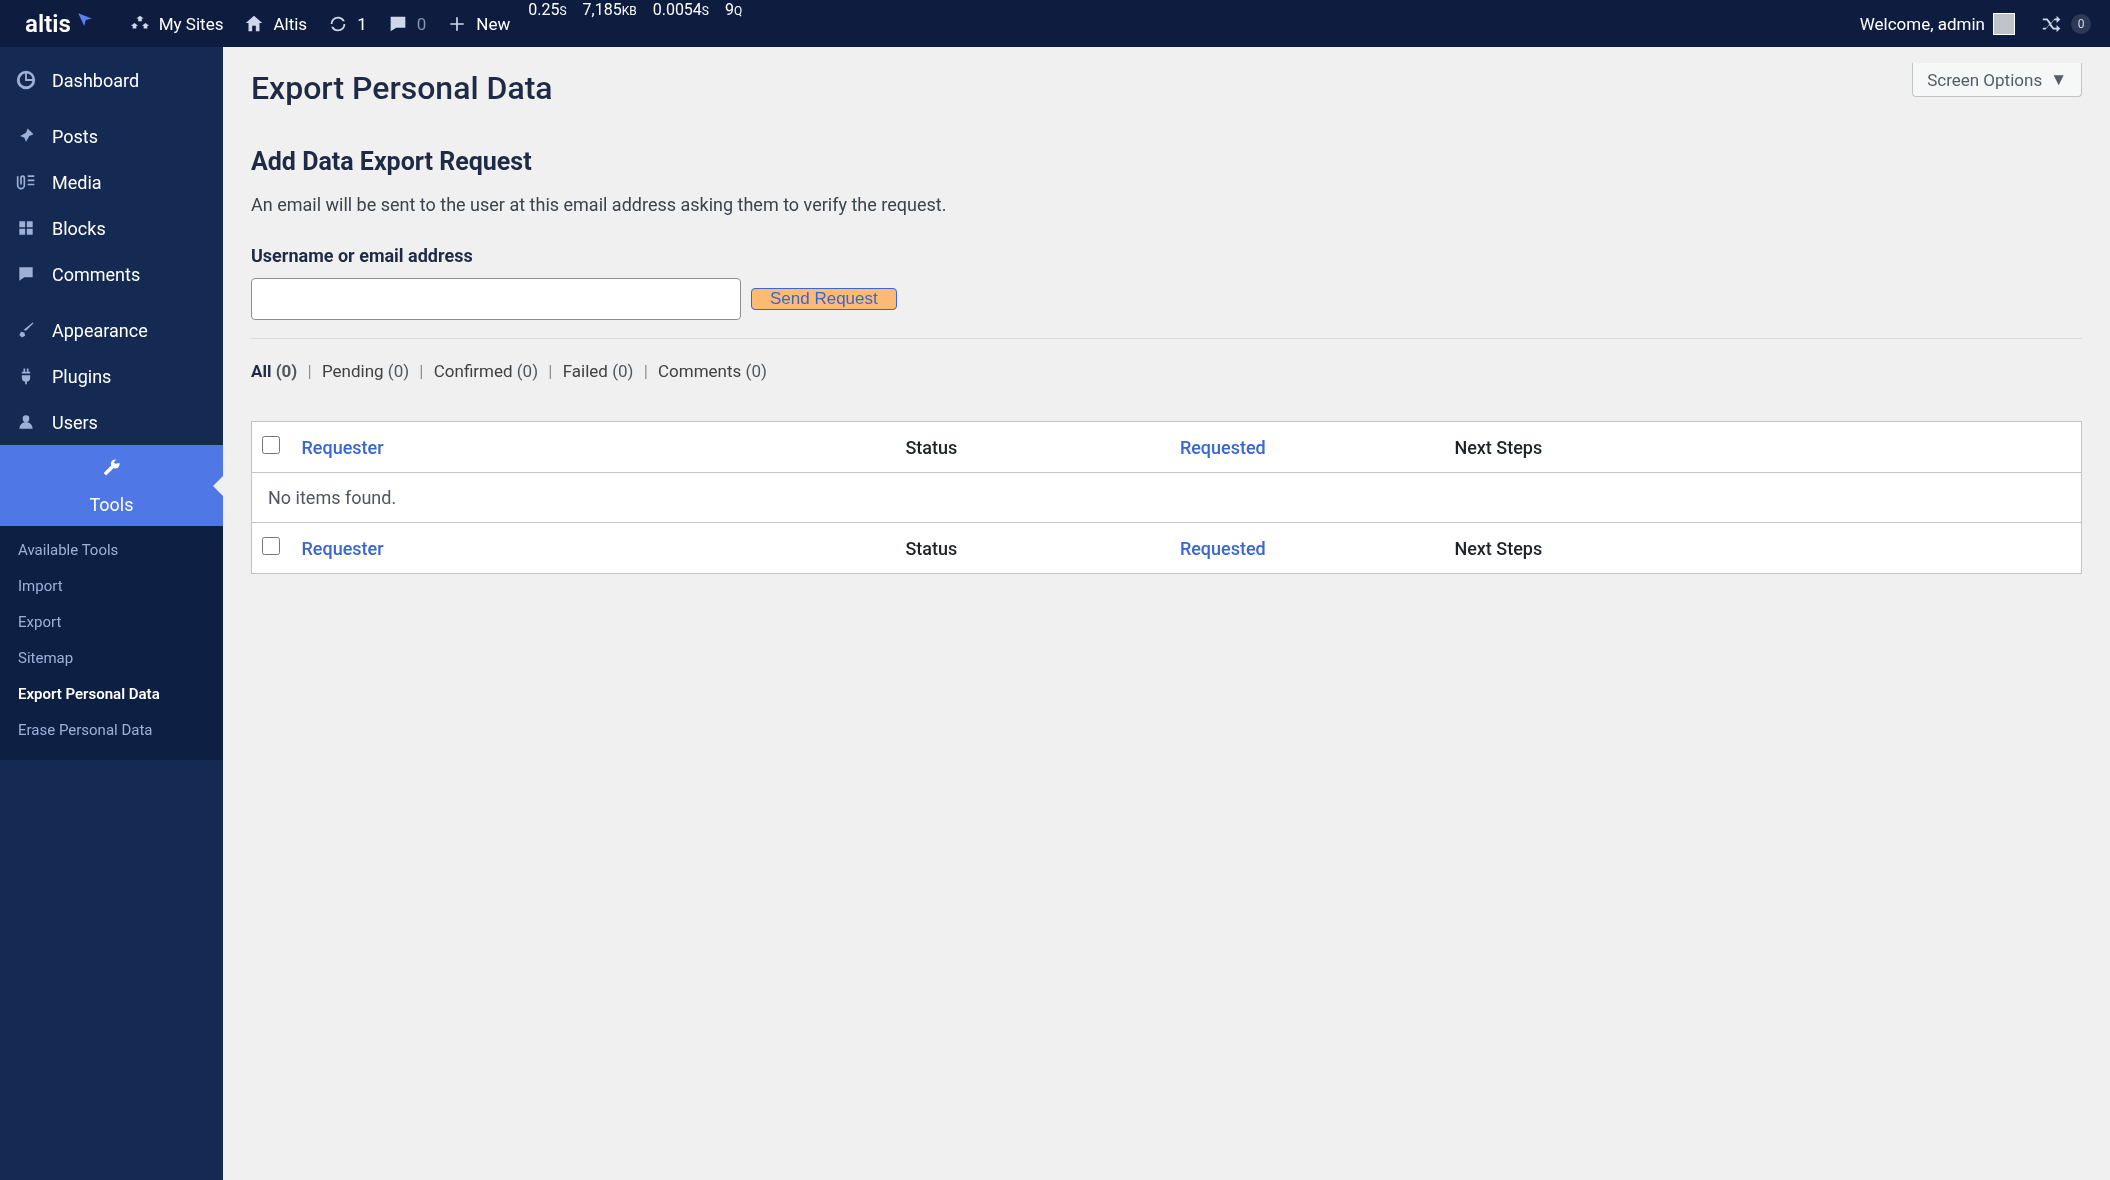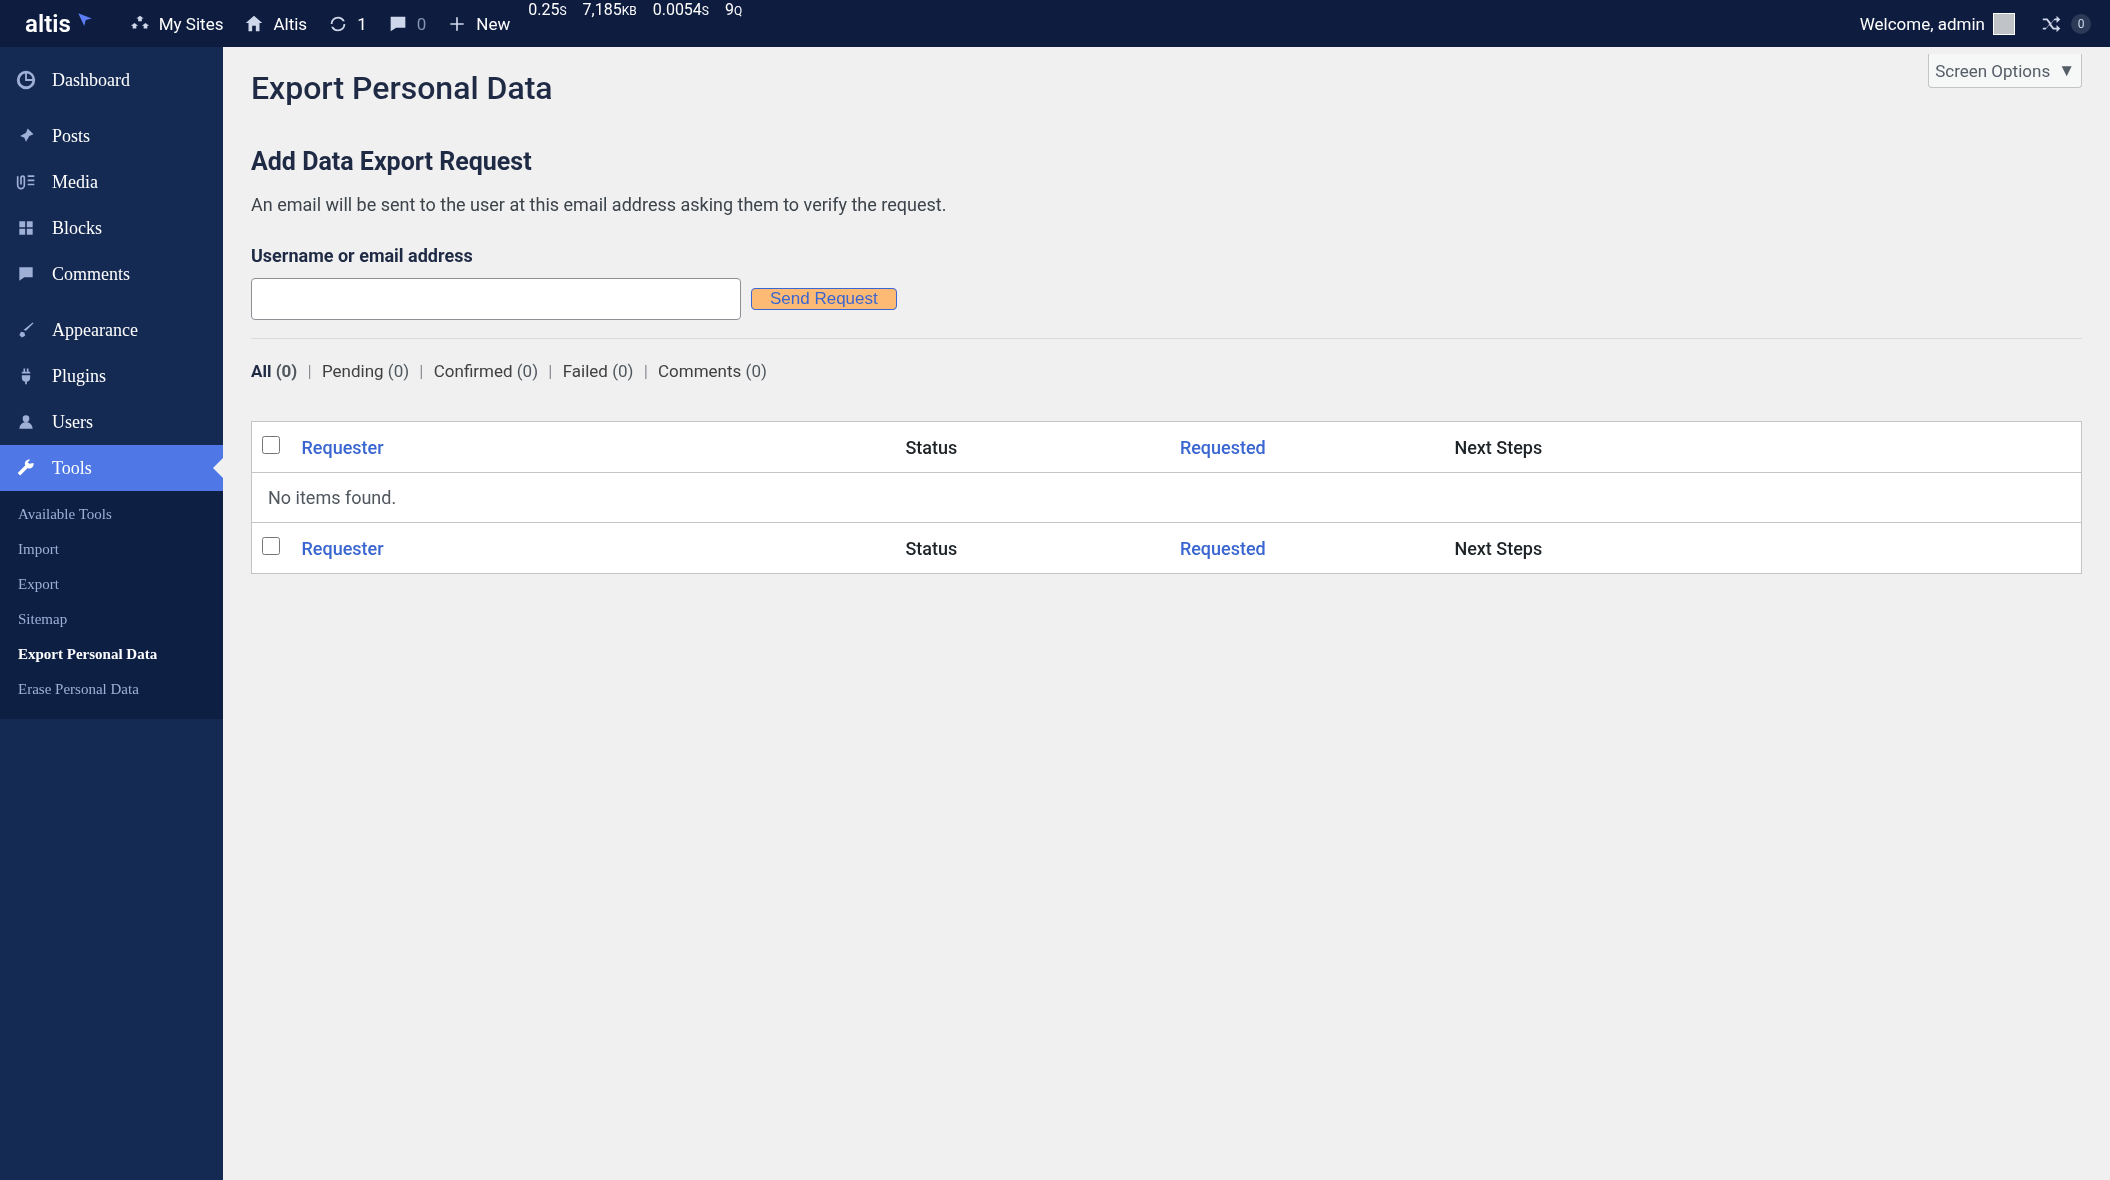--- a/index.html
+++ b/index.html
@@ -39,38 +39,38 @@
     font-size: 12px;
   }
   
   .wrap { display: flex; min-height: calc(100vh - 47px); }
   .sidebar {
     width: 223px;
     background: #152a52;
     color: #fff;
     padding-top: 10px;
     font-size: 18px;
-    font-family: Liberation Serif, serif;
   }
   .menu-item {
     display: flex; align-items: center;
     padding: 11px 14px;
     gap: 14px;
     cursor: pointer;
     color: #fff;
   }
   .menu-item .mi-icon {
     width: 24px; height: 24px; display: inline-flex; align-items: center; justify-content: center;
     fill: #9fb0d6; color: #9fb0d6;
   }
   .menu-item.spacer-after { margin-bottom: 10px; }
   .menu-item.active {
     background: #4f78e6;
     color: #fff;
     position: relative;
+    flex-direction: column;
   }
   .menu-item.active .mi-icon { fill: #fff; color:#fff; }
   .menu-item.active::after {
     content: '';
     position: absolute;
     right: 0; top: 50%;
     transform: translateY(-50%);
     width: 0; height: 0;
     border-top: 10px solid transparent;
     border-bottom: 10px solid transparent;
@@ -88,25 +88,25 @@
   }
   .submenu-item.current { color: #fff; font-weight: 600; }
   
   .content {
     flex: 1;
     position: relative;
     padding: 0 28px 40px 28px;
   }
   .screen-options {
     position: absolute;
-    top: 7px; right: 28px;
+    top: 16px; right: 28px;
     border: 1px solid #c3c4c7;
     border-top: none;
     background: #f6f7f7;
-    padding: 6px 6px;
+    padding: 6px 14px;
     font-size: 17px;
     color: #555d66;
     cursor: pointer;
     border-bottom-left-radius: 4px;
     border-bottom-right-radius: 4px;
     display: flex; align-items: center; gap: 8px;
   }
   .page-title {
     font-size: 32px;
     font-weight: 500;

